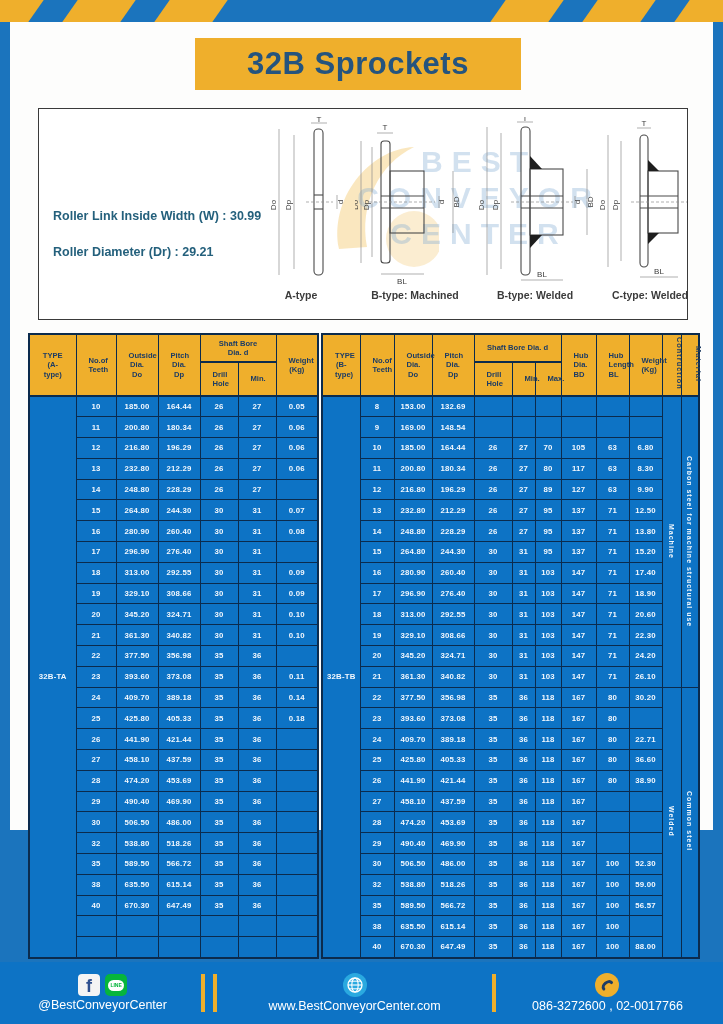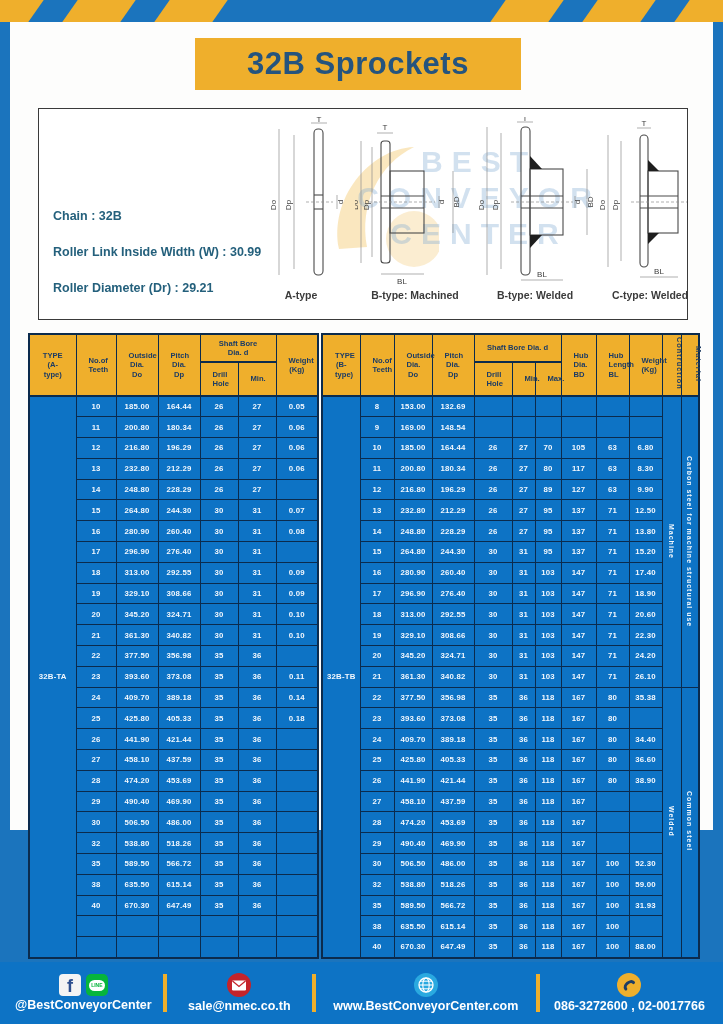--- a/index.html
+++ b/index.html
@@ -45,21 +45,21 @@
   .type-cell{font-size:8.6px;letter-spacing:0.4px;}
   th.vert span, td.vert span{writing-mode:vertical-rl;display:inline-block;letter-spacing:1px;}
   th.vert{font-size:7.4px;}
   td.vert{font-size:7px;font-weight:bold;}
   td.vert span{max-height:280px;}
   
   .footer{position:absolute;left:0;bottom:0;width:723px;height:62px;background:#0d73c5;display:flex;align-items:center;padding:0 12px;box-sizing:border-box;gap:8px;}
   .footer-item{display:flex;flex-direction:column;align-items:center;gap:2px;}
   .fi-1{flex:1.05;}.fi-2{flex:0.95;}.fi-3{flex:1.5;}.fi-4{flex:1.2;}
   .footer-sep{width:4px;height:38px;background:#efaf2c;flex:0 0 auto;}
-  .footer-label{color:#fff;font-weight:bold;font-size:12.5px;white-space:nowrap;}
+  .footer-label{color:#fff;font-weight:normal;font-size:12.5px;white-space:nowrap;}
   .icon-row{display:flex;gap:5px;align-items:center;}
   .fb-tile{width:22px;height:22px;background:#f4f4f4;border-radius:4px;color:#2d4f8f;font-weight:bold;font-size:18px;display:flex;align-items:flex-end;justify-content:center;line-height:20px;}
   .line-tile{width:22px;height:22px;background:#06b53c;border-radius:5px;display:flex;align-items:center;justify-content:center;}
   .line-bubble{width:16px;height:11px;background:#fff;border-radius:6px;color:#06b53c;font-size:5px;font-weight:bold;text-align:center;line-height:11px;}
   .circle-icon{width:24px;height:24px;border-radius:50%;display:flex;align-items:center;justify-content:center;}
   .mail-circle{background:#c4242b;}
   .globe-circle{background:#2aa9e0;}
   .phone-circle{background:#efaf2c;}
 </style>
 </head>
@@ -89,21 +89,20 @@
     <div class="info-box">
       <svg class="wm-swoosh" width="120" height="150" viewBox="0 0 120 150">
         <path d="M20,120 C10,70 50,20 95,18 C60,35 40,75 48,118 Z" fill="rgba(239,175,44,0.30)"></path>
         <circle cx="95" cy="110" r="28" fill="rgba(239,175,44,0.22)"></circle>
       </svg>
       <div class="watermark" style="white-space:pre-line;">BEST
 CONVEYOR
 CENTER</div>
 
       <div class="chain-specs">
-        <div>Chain : 32B</div>
         <div>Roller Link Inside Width (W) : 30.99</div>
         <div>Roller Diameter (Dr) : 29.21</div>
         
       </div>
 
       <div class="diagram d1">
         <svg width="100" height="170" viewBox="0 0 100 170">
           <line class="dim-line" x1="60" y1="6" x2="76" y2="6"></line>
           <text class="dimtext" x="68" y="4.5" text-anchor="middle">T</text>
           <rect class="outline" x="63" y="12" width="9" height="146" rx="4"></rect>
@@ -650,21 +649,21 @@
             </tr>
             <tr>
               <td>22</td>
               <td>377.50</td>
               <td>356.98</td>
               <td>35</td>
               <td>36</td>
               <td>118</td>
               <td>167</td>
               <td>80</td>
-              <td>35.38</td>
+              <td>30.20</td>
               <td class="vert" rowspan="13"><span>Welded</span></td>
               <td class="vert" rowspan="13"><span>Common steel</span></td>
             </tr>
             <tr>
               <td>23</td>
               <td>393.60</td>
               <td>373.08</td>
               <td>35</td>
               <td>36</td>
               <td>118</td>
@@ -674,21 +673,21 @@
             </tr>
             <tr>
               <td>24</td>
               <td>409.70</td>
               <td>389.18</td>
               <td>35</td>
               <td>36</td>
               <td>118</td>
               <td>167</td>
               <td>80</td>
-              <td>34.40</td>
+              <td>22.71</td>
             </tr>
             <tr>
               <td>25</td>
               <td>425.80</td>
               <td>405.33</td>
               <td>35</td>
               <td>36</td>
               <td>118</td>
               <td>167</td>
               <td>80</td>
@@ -762,21 +761,21 @@
             </tr>
             <tr>
               <td>35</td>
               <td>589.50</td>
               <td>566.72</td>
               <td>35</td>
               <td>36</td>
               <td>118</td>
               <td>167</td>
               <td>100</td>
-              <td>31.93</td>
+              <td>56.57</td>
             </tr>
             <tr>
               <td>38</td>
               <td>635.50</td>
               <td>615.14</td>
               <td>35</td>
               <td>36</td>
               <td>118</td>
               <td>167</td>
               <td>100</td>
@@ -803,29 +802,20 @@
     <div class="footer-item fi-1">
       <div class="icon-row">
         <div class="fb-tile">f</div>
         <div class="line-tile">
             <div class="line-bubble">LINE</div>
           </div>
       </div>
       <div class="footer-label">@BestConveyorCenter</div>
     </div>
     <div class="footer-sep"></div>
-    <div class="footer-item fi-2">
-      <div class="circle-icon mail-circle">
-        <svg width="16" height="14" viewBox="0 0 16 14">
-          <rect x="1" y="2.5" width="14" height="10" rx="1.2" fill="#fff"></rect>
-          <polyline points="1.5,3 8,8.5 14.5,3" fill="none" stroke="#c4242b" stroke-width="1.3"></polyline>
-        </svg>
-      </div>
-      <div class="footer-label">sale@nmec.co.th</div>
-    </div>
     <div class="footer-sep"></div>
     <div class="footer-item fi-3">
       <div class="circle-icon globe-circle">
         <svg width="18" height="18" viewBox="0 0 18 18">
           <circle cx="9" cy="9" r="7" fill="none" stroke="#fff" stroke-width="1.3"></circle>
           <ellipse cx="9" cy="9" rx="3.2" ry="7" fill="none" stroke="#fff" stroke-width="1.1"></ellipse>
           <line x1="2" y1="9" x2="16" y2="9" stroke="#fff" stroke-width="1.1"></line>
           <line x1="3" y1="5.2" x2="15" y2="5.2" stroke="#fff" stroke-width="1"></line>
           <line x1="3" y1="12.8" x2="15" y2="12.8" stroke="#fff" stroke-width="1"></line>
         </svg>

